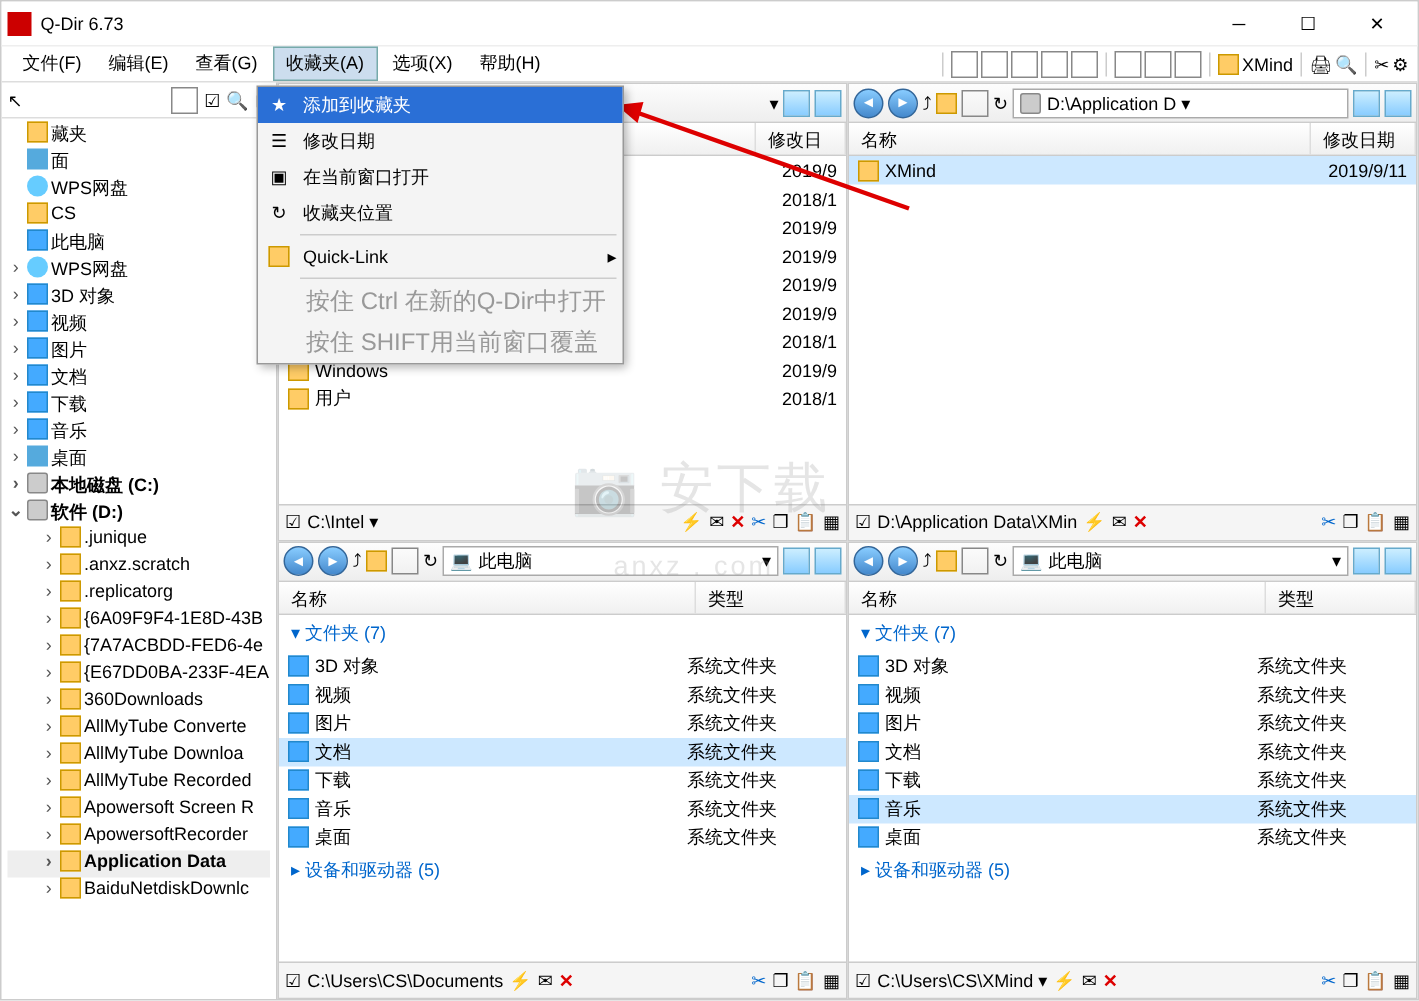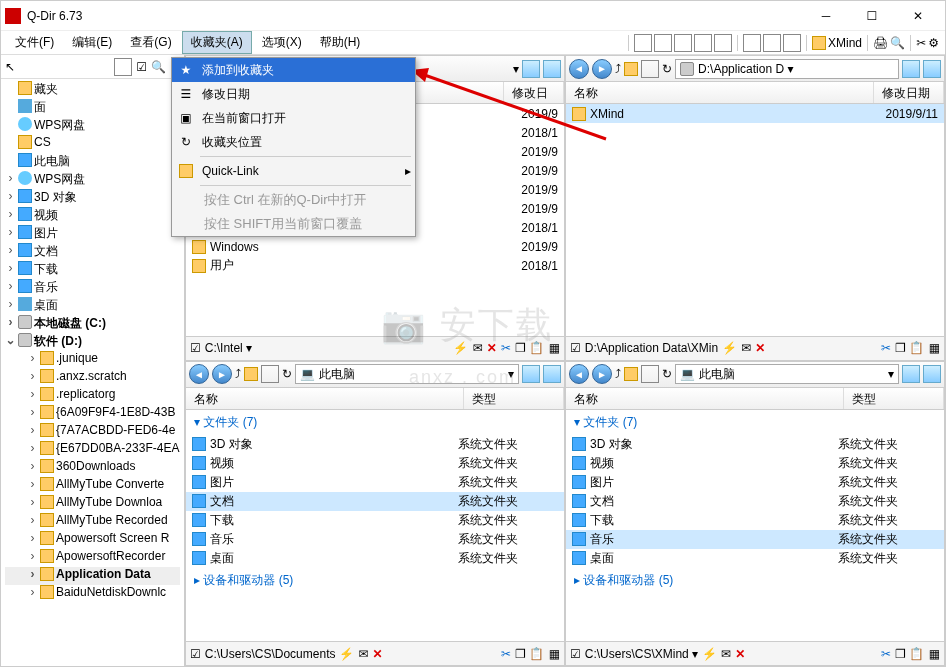--- a/index.html
+++ b/index.html
@@ -43,21 +43,21 @@
 .frow .fname { flex:1; white-space:nowrap; overflow:hidden; }
 .frow .fdate { width:70px; text-align:right; }
 .status { height:24px; border-top:1px solid #ccc; background:#f5f5f5; display:flex; align-items:center; padding:0 4px; gap:4px; }
 .grouplbl { color:#06c; padding:4px 8px; }
 
 .dropdown { position:absolute; left:170px; top:56px; width:245px; background:#f4f4f4; border:1px solid #999; box-shadow:2px 2px 6px rgba(0,0,0,.3); z-index:100; }
 .dropdown .drow { display:flex; align-items:center; height:24px; padding:0 4px; gap:6px; }
 .dropdown .drow.hl { background:#2a6fd6; color:#fff; }
 .dropdown .drow .dicn { width:20px; display:flex; justify-content:center; }
 .dropdown .dsep { height:1px; background:#ccc; margin:2px 4px 2px 28px; }
-.dropdown .dhint { color:#999; padding:3px 8px 3px 32px; font-size:13px; }
+.dropdown .dhint { color:#999; padding:3px 8px 3px 32px; font-size:16px; }
 .dropdown .sub { margin-left:auto; }
 
 .arrow { position:absolute; left:410px; top:63px; width:200px; height:80px; z-index:99; pointer-events:none; }
 .watermark { position:absolute; left:380px; top:300px; font-size:36px; color:rgba(150,150,150,.25); z-index:50; pointer-events:none; letter-spacing:2px; }
 .xred { color:#d00; font-weight:bold; }
 .scissors { color:#06c; }
 .ftype { width:100px; }
 </style>
 </head>
 <body>

